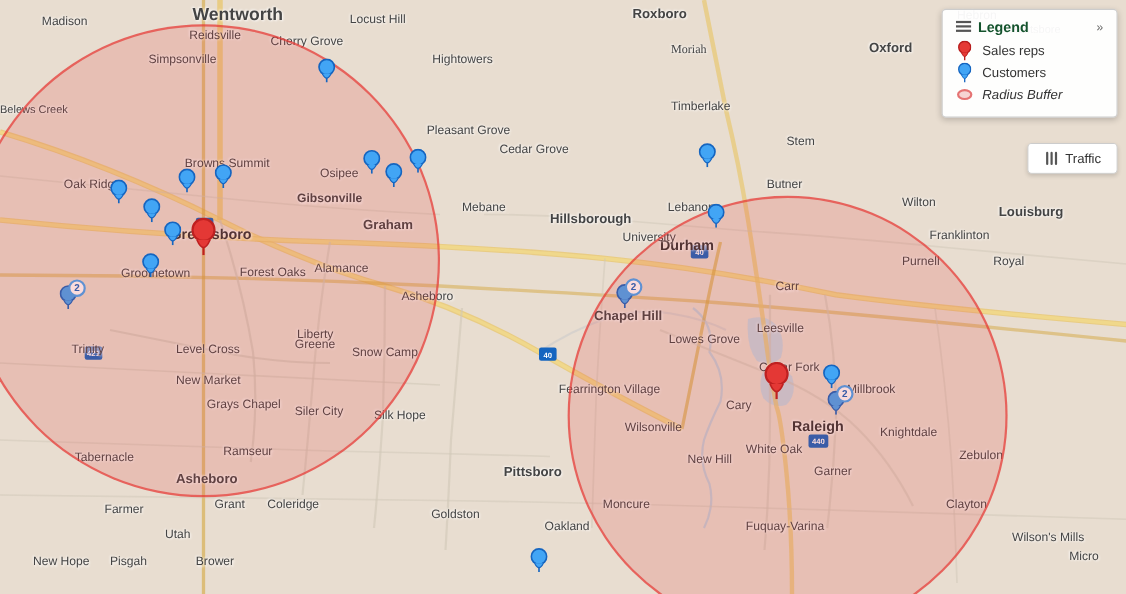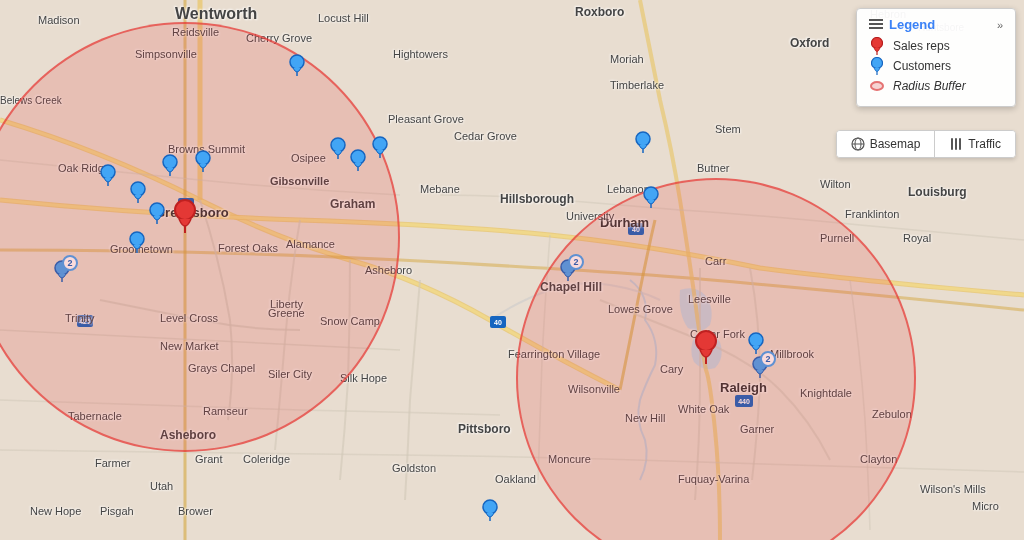--- a/index.html
+++ b/index.html
@@ -37,21 +37,21 @@
     .legend-header {
       display: flex;
       align-items: center;
       justify-content: space-between;
       margin-bottom: 6px;
     }
 
     .legend-title {
       font-size: 13px;
       font-weight: bold;
-      color: #3b82f6;
+      color: #14532d;
     }
 
     .legend-collapse {
       font-size: 11px;
       color: #666;
       cursor: pointer;
     }
 
     .legend-item {
       display: flex;
@@ -253,22 +253,22 @@
   <div class="map-label" style="left:68px; top:410px;">Tabernacle</div>
   <div class="map-label" style="left:95px; top:457px;">Farmer</div>
   <div class="map-label" style="left:243px; top:453px;">Coleridge</div>
   <div class="map-label" style="left:195px; top:453px;">Grant</div>
   <div class="map-label" style="left:150px; top:480px;">Utah</div>
   <div class="map-label" style="left:392px; top:462px;">Goldston</div>
   <div class="map-label" style="left:291px; top:152px;">Osipee</div>
   <div class="map-label" style="left:388px; top:113px;">Pleasant Grove</div>
   <div class="map-label" style="left:454px; top:130px;">Cedar Grove</div>
   <div class="map-label" style="left:566px; top:210px;">University</div>
-  <div class="map-label" style="left:610px; top:79px;">Timberlake</div>
-  <div class="map-label" style="left:610px; top:53px;">Moriah</div>
+  <div class="map-label" style="left:610px; top:91px;">Timberlake</div>
+  <div class="map-label" style="left:610px; top:39px;font-family:Liberation Serif, serif;">Moriah</div>
   <div class="map-label" style="left:715px; top:123px;">Stem</div>
   <div class="map-label" style="left:697px; top:162px;">Butner</div>
   <div class="map-label" style="left:607px; top:183px;">Lebanon</div>
   <div class="map-label" style="left:820px; top:178px;">Wilton</div>
   <div class="map-label" style="left:845px; top:208px;">Franklinton</div>
   <div class="map-label" style="left:820px; top:232px;">Purnell</div>
   <div class="map-label" style="left:705px; top:255px;">Carr</div>
   <div class="map-label" style="left:688px; top:293px;">Leesville</div>
   <div class="map-label" style="left:608px; top:303px;">Lowes Grove</div>
   <div class="map-label" style="left:690px; top:328px;">Cedar Fork</div>
@@ -502,28 +502,20 @@
       <div class="legend-icon">
         <div class="radius-icon"></div>
       </div>
       <span style="font-style:italic;">Radius Buffer</span>
     </div>
   </div>
 
   <div id="map-controls">
     <button class="map-control-btn">
       <svg width="14" height="14" viewBox="0 0 14 14">
-        <circle cx="7" cy="7" r="6" fill="none" stroke="#555" stroke-width="1.2"></circle>
-        <ellipse cx="7" cy="7" rx="3" ry="6" fill="none" stroke="#555" stroke-width="1"></ellipse>
-        <line x1="1" y1="7" x2="13" y2="7" stroke="#555" stroke-width="1"></line>
-      </svg>
-      <span>Basemap</span>
-    </button>
-    <button class="map-control-btn">
-      <svg width="14" height="14" viewBox="0 0 14 14">
         <rect x="2" y="1" width="2" height="12" fill="#555" rx="1"></rect>
         <rect x="6" y="1" width="2" height="12" fill="#555" rx="1"></rect>
         <rect x="10" y="1" width="2" height="12" fill="#555" rx="1"></rect>
       </svg>
       <span>Traffic</span>
     </button>
   </div>
 </div>
 
 </body></html>

